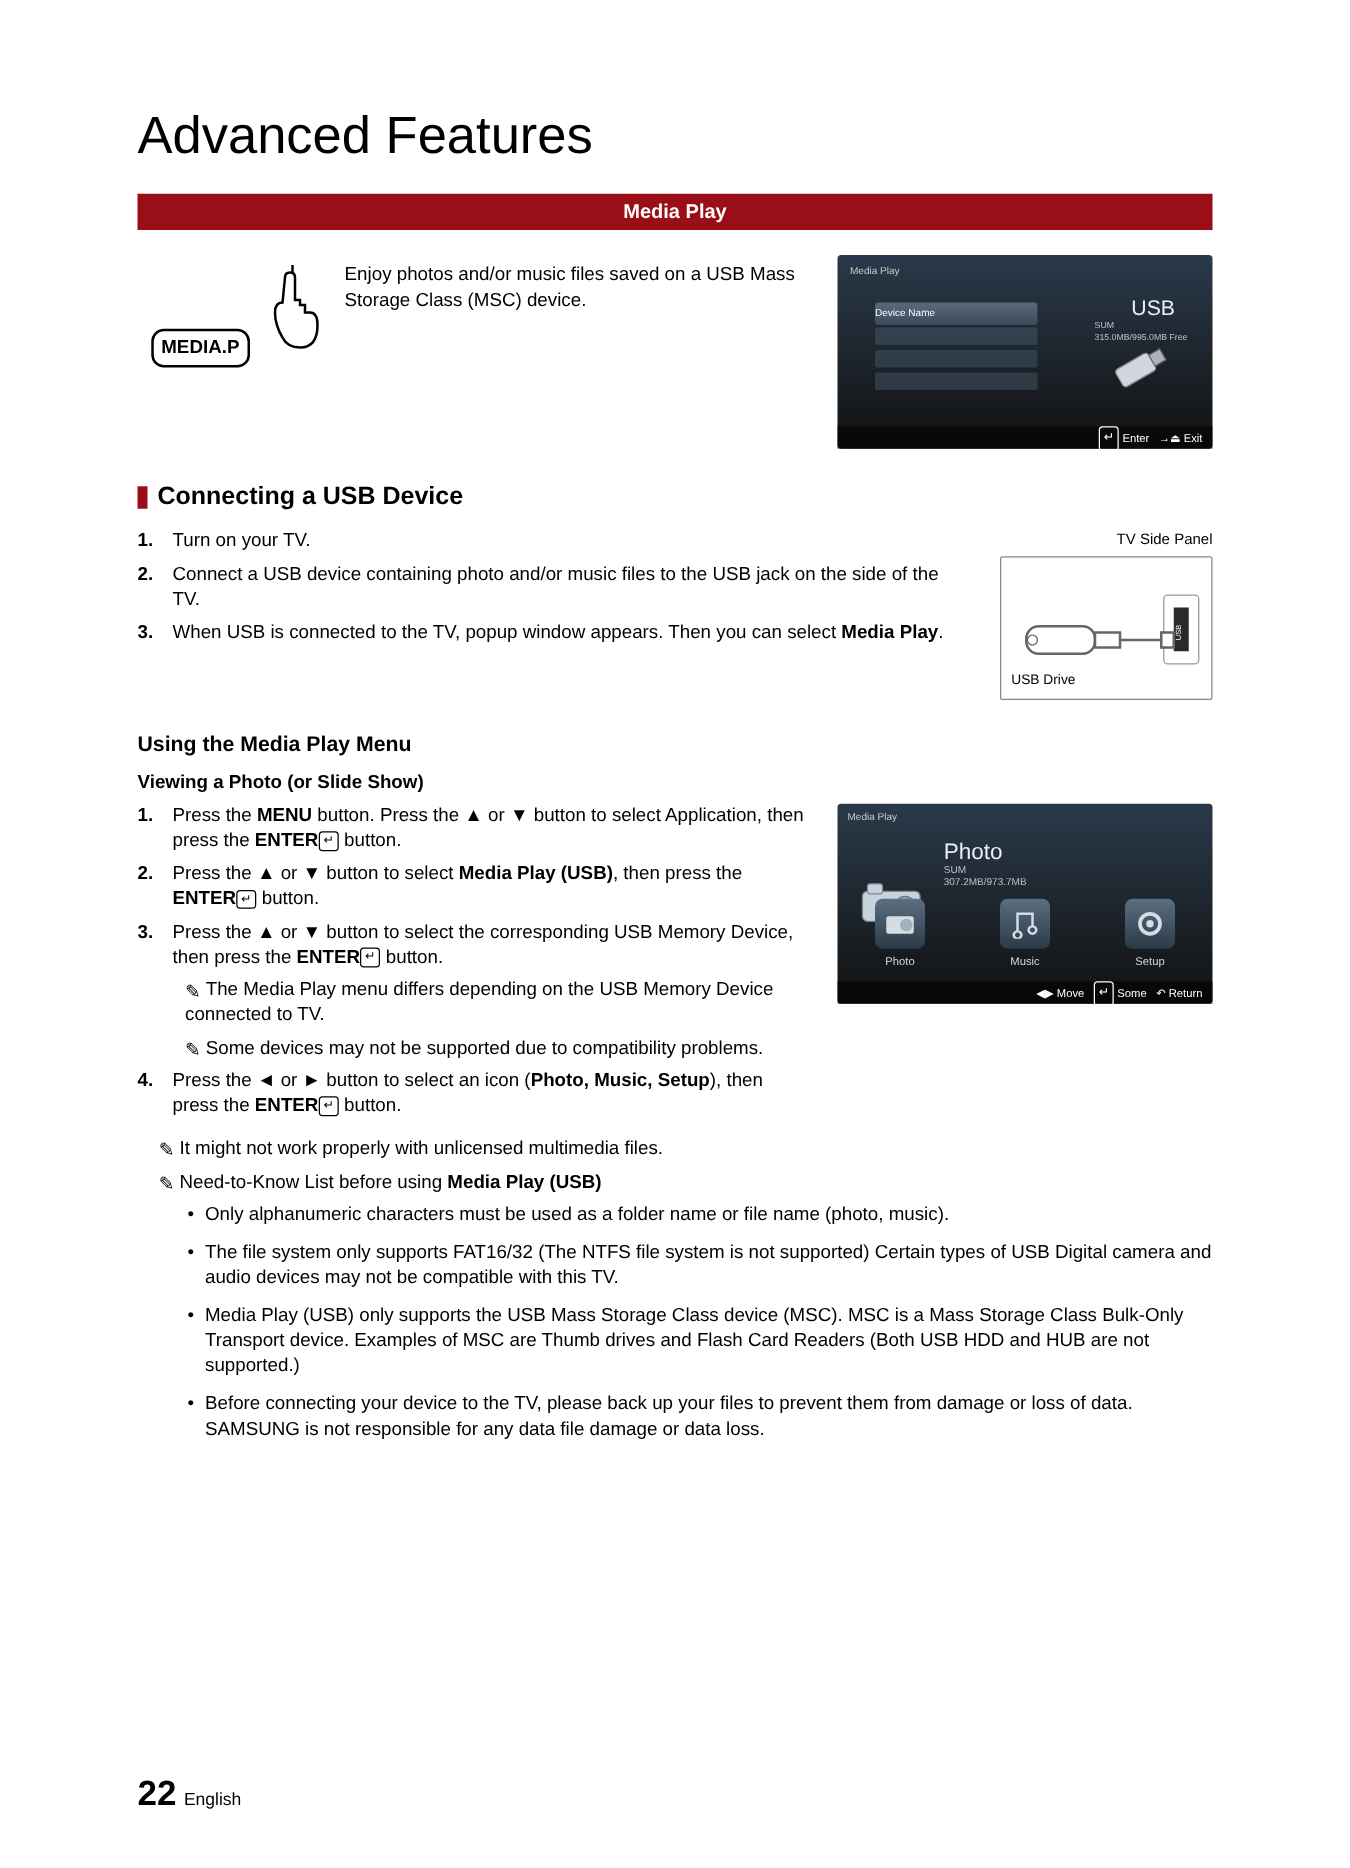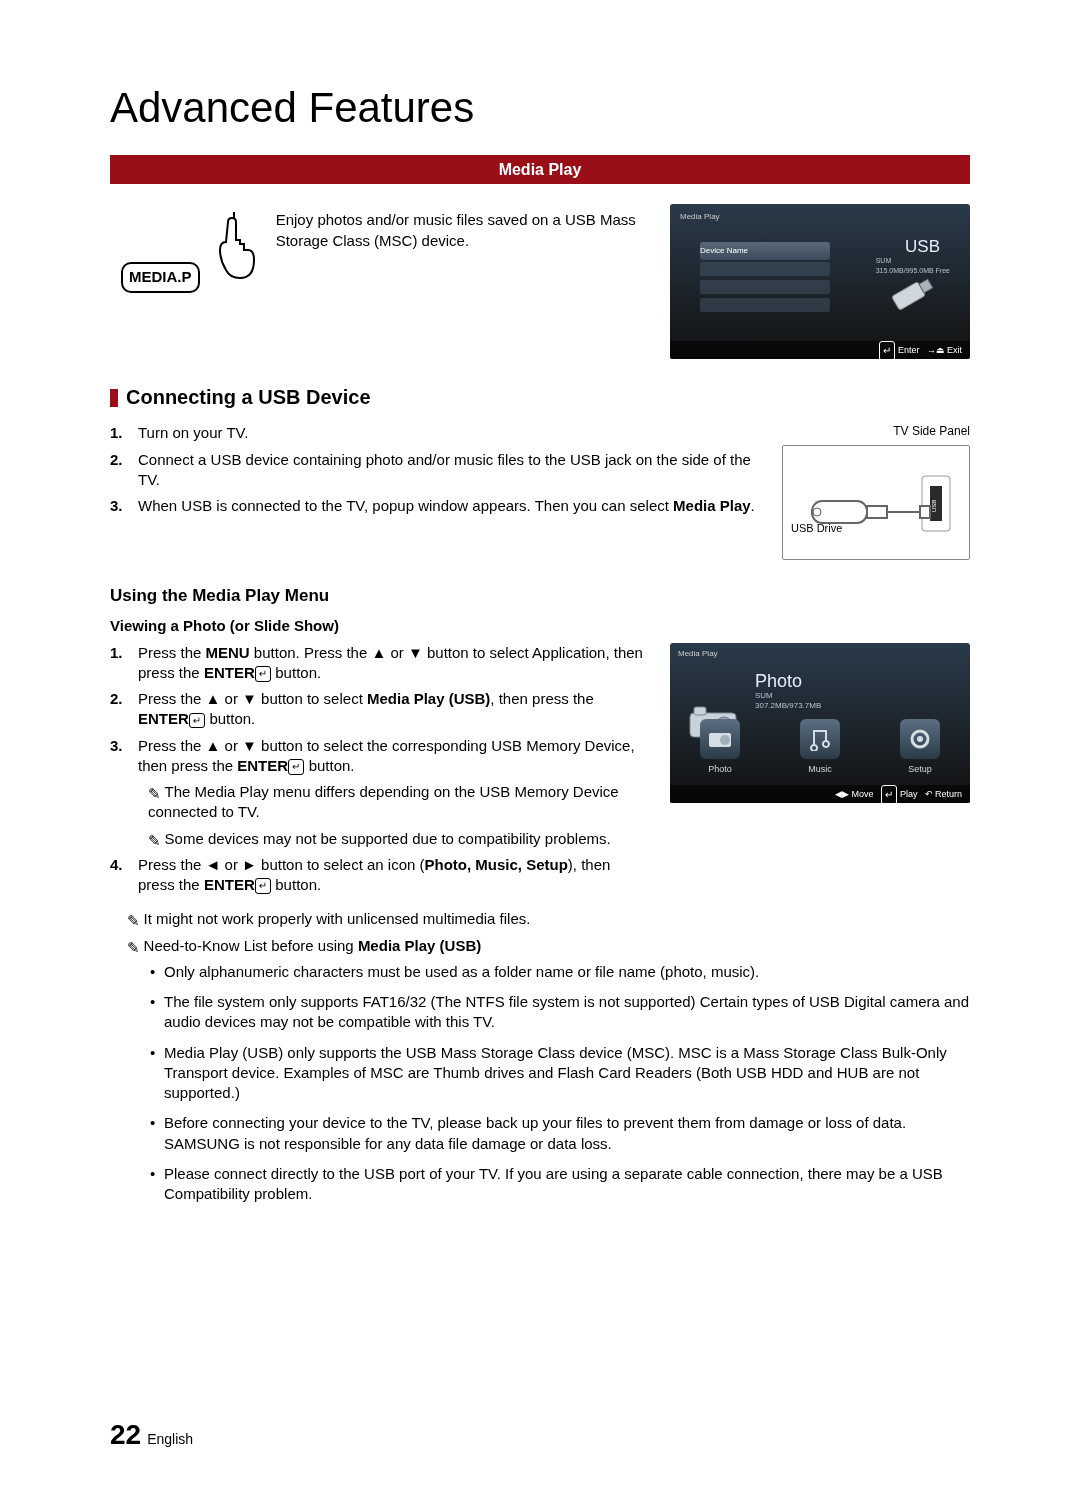--- a/index.html
+++ b/index.html
@@ -71,23 +71,23 @@
   .tv-mock .usb-img { position:absolute; right:30px; top:68px; }
   .tv-mock .footer { position:absolute; bottom:0; left:0; right:0; height:18px; background:rgba(0,0,0,.55); text-align:right; padding-right:8px; line-height:18px; font-size:9px;}
   .sect-head { display:flex; align-items:center; gap:8px; margin: 22px 0 12px; }
   .sect-head .bar { width:8px; height:18px; background:#9a0f17; }
   .sect-head .txt { font-weight:bold; font-size:20px; }
   .main-content { display:flex; gap:25px; }
   .steps { flex:1; }
   ol.steps-list { list-style:none; padding:0; }
   ol.steps-list > li { display:flex; gap:10px; margin-bottom:6px; font-size:15px; }
   ol.steps-list > li .num { font-weight:bold; min-width:18px; }
-  .side-panel { width:188px; text-align:center; font-size:12px; }
+  .side-panel { width:170px; text-align:center; font-size:12px; }
   .side-panel-box { border:1.5px solid #888; height:115px; margin-top:6px; position:relative; border-radius:2px;}
-  .usb-drive-label { position:absolute; bottom:24px; left:8px; font-size:11px;margin-top:38px;}
+  .usb-drive-label { position:absolute; bottom:8px; left:8px; font-size:11px;margin-top:38px;}
   .subhead { font-weight:bold; font-size:17px; margin: 25px 0 8px; }
   .subsub { font-weight:bold; font-size:15px; margin-bottom:6px; }
   .viewing-row { display:flex; gap:25px; }
   .viewing-left { flex:1; }
   .viewing-right { width:300px;}
   .photo-mock {
     width:300px; height:160px; background:linear-gradient(#2a3a4a,#111); border-radius:3px; position:relative; color:#fff; font-size:9px;
   }
   .photo-mock .mplay-label{ position:absolute; top:6px; left:8px; font-size:8px; color:#ccc;}
   .photo-mock .photo-title { position:absolute; top:26px; left:85px; font-size:18px; color:#e6eff7;}
@@ -250,37 +250,36 @@
             <svg width="24" height="24">
                 <circle cx="12" cy="12" r="8" fill="none" stroke="#d4dde4" stroke-width="3"></circle>
                 <circle cx="12" cy="12" r="3" fill="#d4dde4"></circle>
               </svg>
           </div>
           <div class="icon-lbl">Setup</div>
         </div>
       </div>
       <div class="footer">
         <span>◀▶</span> <span>Move</span>&nbsp;&nbsp;
-        <span class="enter-icon" style="border-color:#fff;color:#fff;">↵</span> <span>Play</span>&nbsp;&nbsp;
+        <span class="enter-icon" style="border-color:#fff;color:#fff;">↵</span> <span>Some</span>&nbsp;&nbsp;
         <span>↶</span> <span>Return</span>
       </div>
     </div>
   </div>
 </div>
 
 <div class="indent-note" style="margin-top:8px;">
   <span class="note-icon">✎</span><span>It might not work properly with unlicensed multimedia files.</span>
 </div>
 <div class="indent-note">
   <span class="note-icon">✎</span><span>Need-to-Know List before using </span><b>Media Play (USB)</b>
 </div>
 
 <ul class="bullets">
   <li>Only alphanumeric characters must be used as a folder name or file name (photo, music).</li>
   <li>The file system only supports FAT16/32 (The NTFS file system is not supported) Certain types of USB Digital camera and audio devices may not be compatible with this TV.</li>
   <li>Media Play (USB) only supports the USB Mass Storage Class device (MSC). MSC is a Mass Storage Class Bulk-Only Transport device. Examples of MSC are Thumb drives and Flash Card Readers (Both USB HDD and HUB are not supported.)</li>
   <li>Before connecting your device to the TV, please back up your files to prevent them from damage or loss of data. SAMSUNG is not responsible for any data file damage or data loss.</li>
-  <li>Please connect directly to the USB port of your TV. If you are using a separate cable connection, there may be a USB Compatibility problem.</li>
 </ul>
 
 <div class="pagefoot">
   <span class="num">22</span><span>English</span>
 </div>
 
 </body></html>

